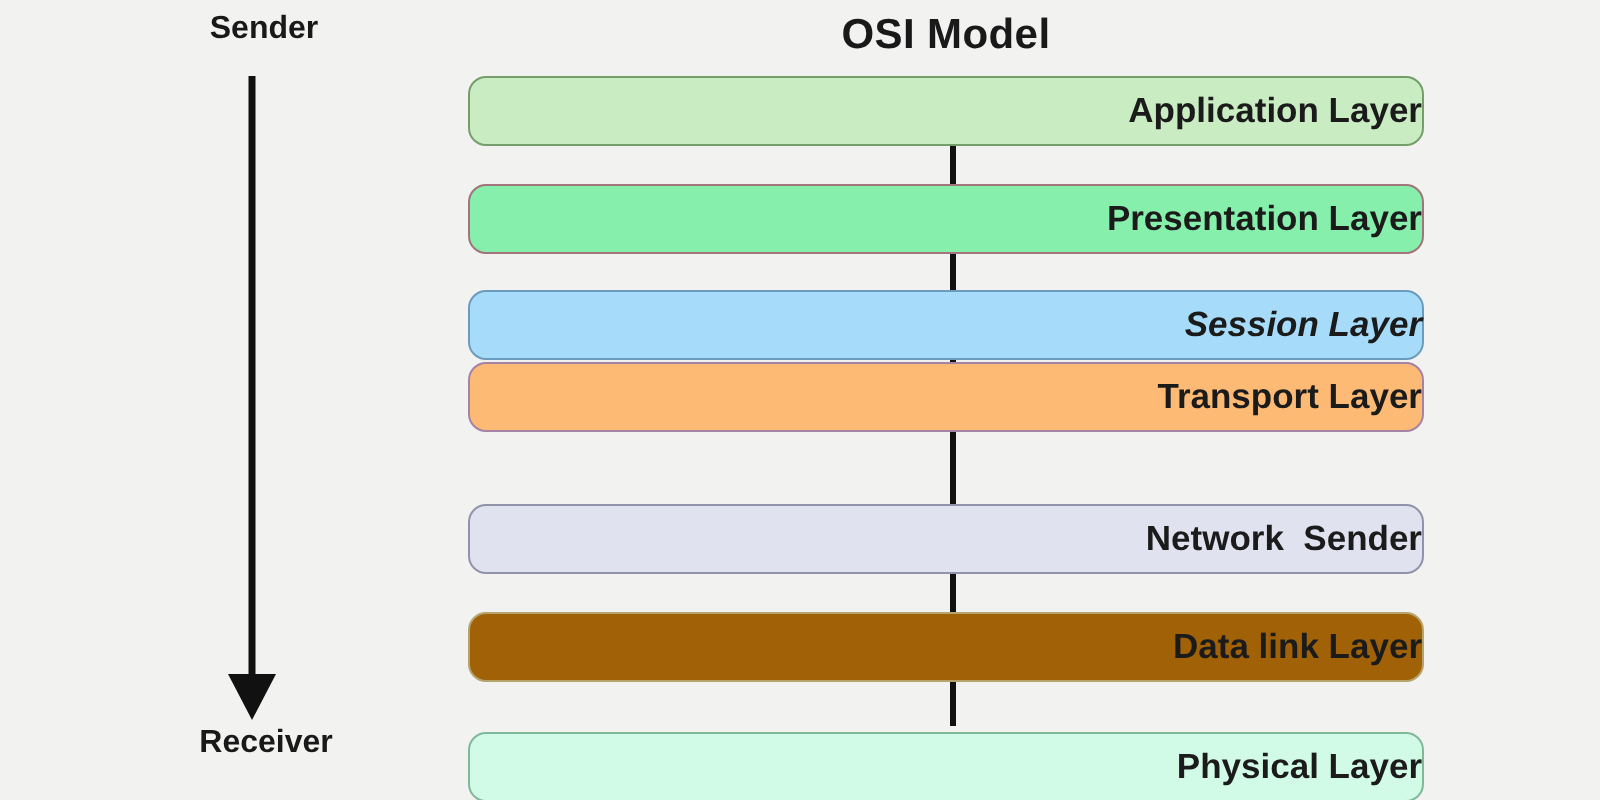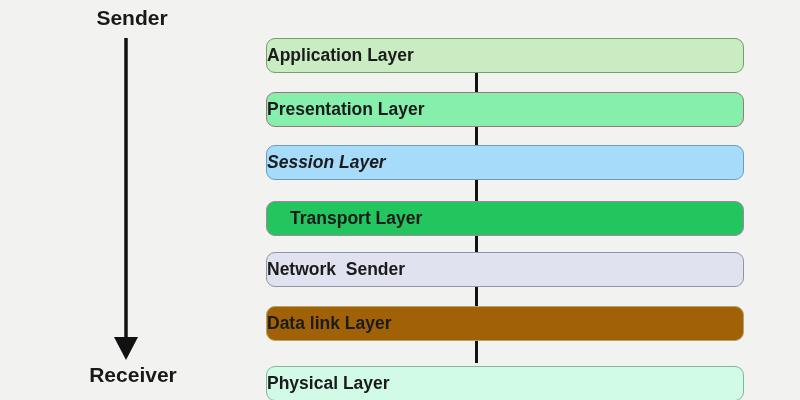--- a/index.html
+++ b/index.html
@@ -20,21 +20,21 @@
     left: 234px;
     width: 478px;
     text-align: center;
     font-size: 21px;
     font-weight: 700;
     color: #191919;
     letter-spacing: 0.2px;
   }
   .side-label {
     position: absolute;
-    font-size: 21px;
+    font-size: 16px;
     font-weight: 700;
     color: #191919;
     text-align: center;
   }
   #sender-label {
     top: 6px;
     left: 62px;
     width: 140px;
   }
   #receiver-label {
@@ -60,36 +60,36 @@
   .layer-box {
     position: absolute;
     left: 234px;
     width: 478px;
     height: 35px;
     border-radius: 9px;
     border: 1px solid #777;
     box-sizing: border-box;
     display: flex;
     align-items: center;
-    justify-content: flex-start;
+    justify-content: flex-end;
     z-index: 1;
-    margin-left: 32px;
   }
   .layer-label {
     font-size: 17.5px;
     font-weight: 700;
     color: #1b1b1b;
     white-space: pre;
   }
 </style>
 </head>
 <body>
 
 <div id="canvas">
 
+  <div class="diagram-title">OSI Model</div>
 
   <div class="side-label" id="sender-label">Sender</div>
 
   <svg id="flow-arrow" width="260" height="400" viewBox="0 0 260 400">
     <line x1="126" y1="38" x2="126" y2="340" stroke="#111111" stroke-width="3.5"></line>
     <polygon points="114,337 138,337 126,360" fill="#111111"></polygon>
   </svg>
 
   <div id="connector-line"></div>
 
@@ -101,21 +101,21 @@
     </div>
 
     <div class="layer-box" style="top: 91.5px; background: #86efac; border-color: rgb(163, 116, 123);">
       <span class="layer-label">Presentation Layer</span>
     </div>
 
     <div class="layer-box" style="top: 145px; background: rgb(166, 220, 250); border-color: rgb(107, 156, 190); font-style: italic;">
       <span class="layer-label">Session Layer</span>
     </div>
 
-    <div class="layer-box" style="top: 201px; background: #22c55e; border-color: rgb(165, 131, 165); padding-left: 23px;">
+    <div class="layer-box" style="top: 181px; background: #fdba74; border-color: rgb(165, 131, 165); padding-left: 23px;">
       <span class="layer-label">Transport Layer</span>
     </div>
 
     <div class="layer-box" style="top: 252px; background: rgb(225, 226, 239); border-color: rgb(145, 147, 171);">
       <span class="layer-label">Network  Sender</span>
     </div>
 
     <div class="layer-box" style="top: 305.5px; background: #a16207; border-color: rgb(181, 164, 107);">
       <span class="layer-label">Data link Layer</span>
     </div>

